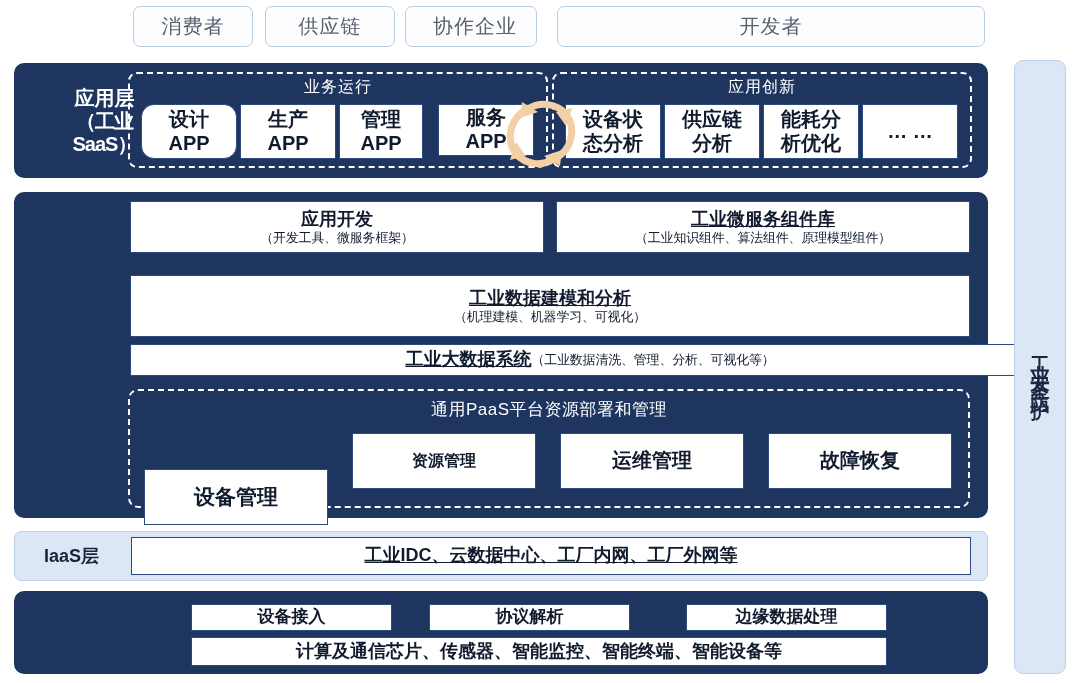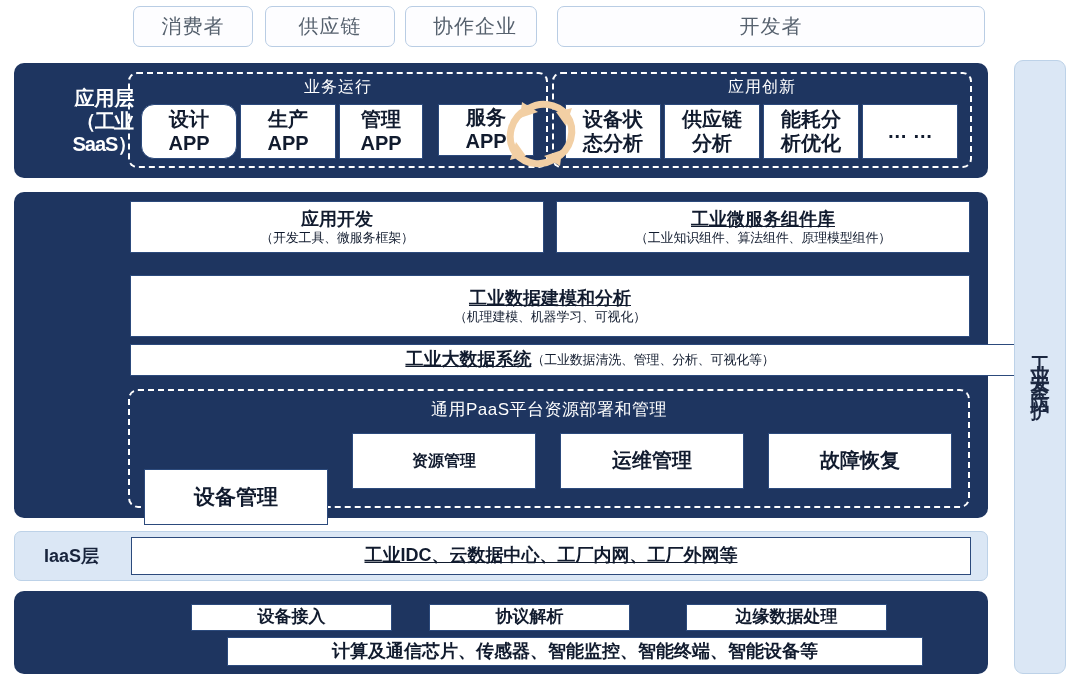--- a/index.html
+++ b/index.html
@@ -206,21 +206,21 @@
 
   <div class="wbox" style="left:191px;top:604px;width:201px;height:27px;font-size:17px;">
     <div>设备接入</div>
   </div>
   <div class="wbox" style="left:686px;top:604px;width:201px;height:27px;font-size:17px;">
     <div>边缘数据处理</div>
   </div>
   <div class="wbox" style="left:429px;top:604px;width:201px;height:27px;font-size:17px;">
     <div>协议解析</div>
   </div>
-  <div class="wbox" style="left:191px;top:637px;width:696px;height:29px;font-size:18px;margin-left:36px;">
+  <div class="wbox" style="left:191px;top:637px;width:696px;height:29px;font-size:18px;">
     <div>计算及通信芯片、传感器、智能监控、智能终端、智能设备等</div>
   </div>
 
   <div id="security">
     <div class="vtext">工业安全防护</div>
   </div>
 
 </div>
 
 </body></html>

